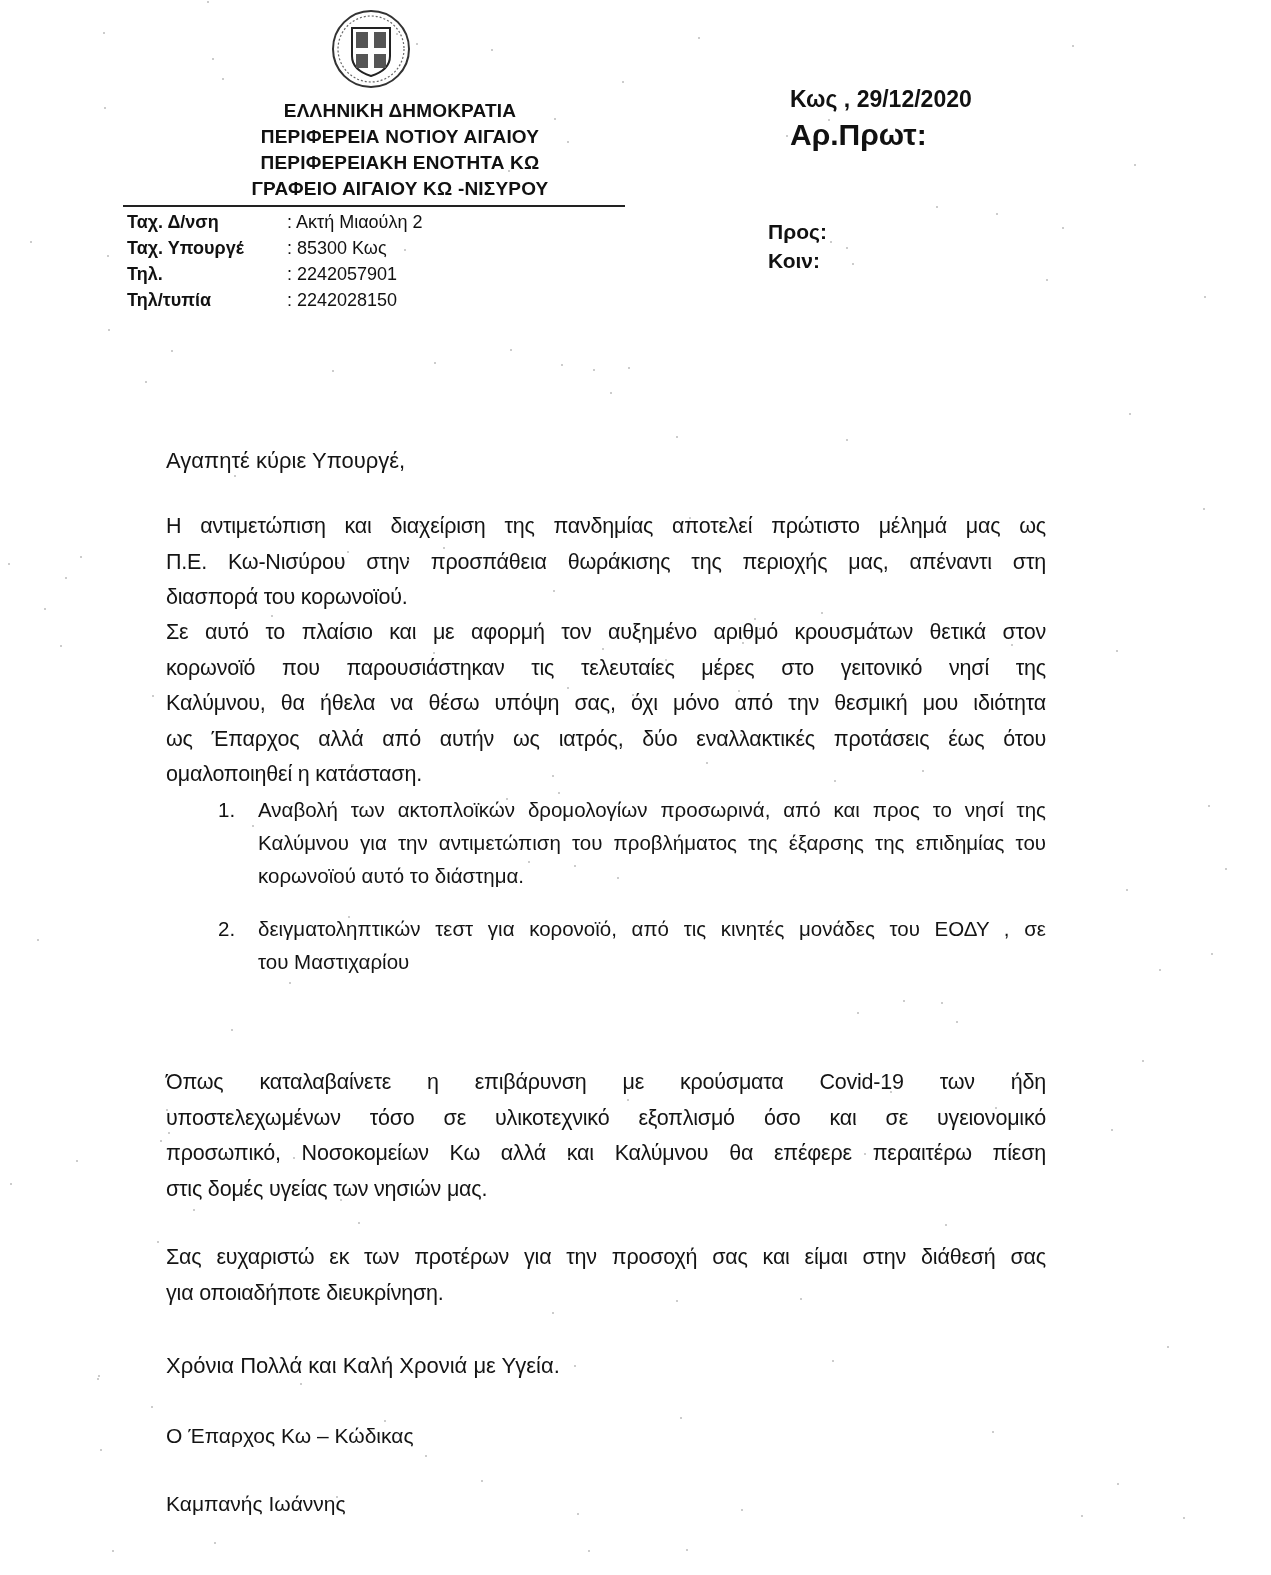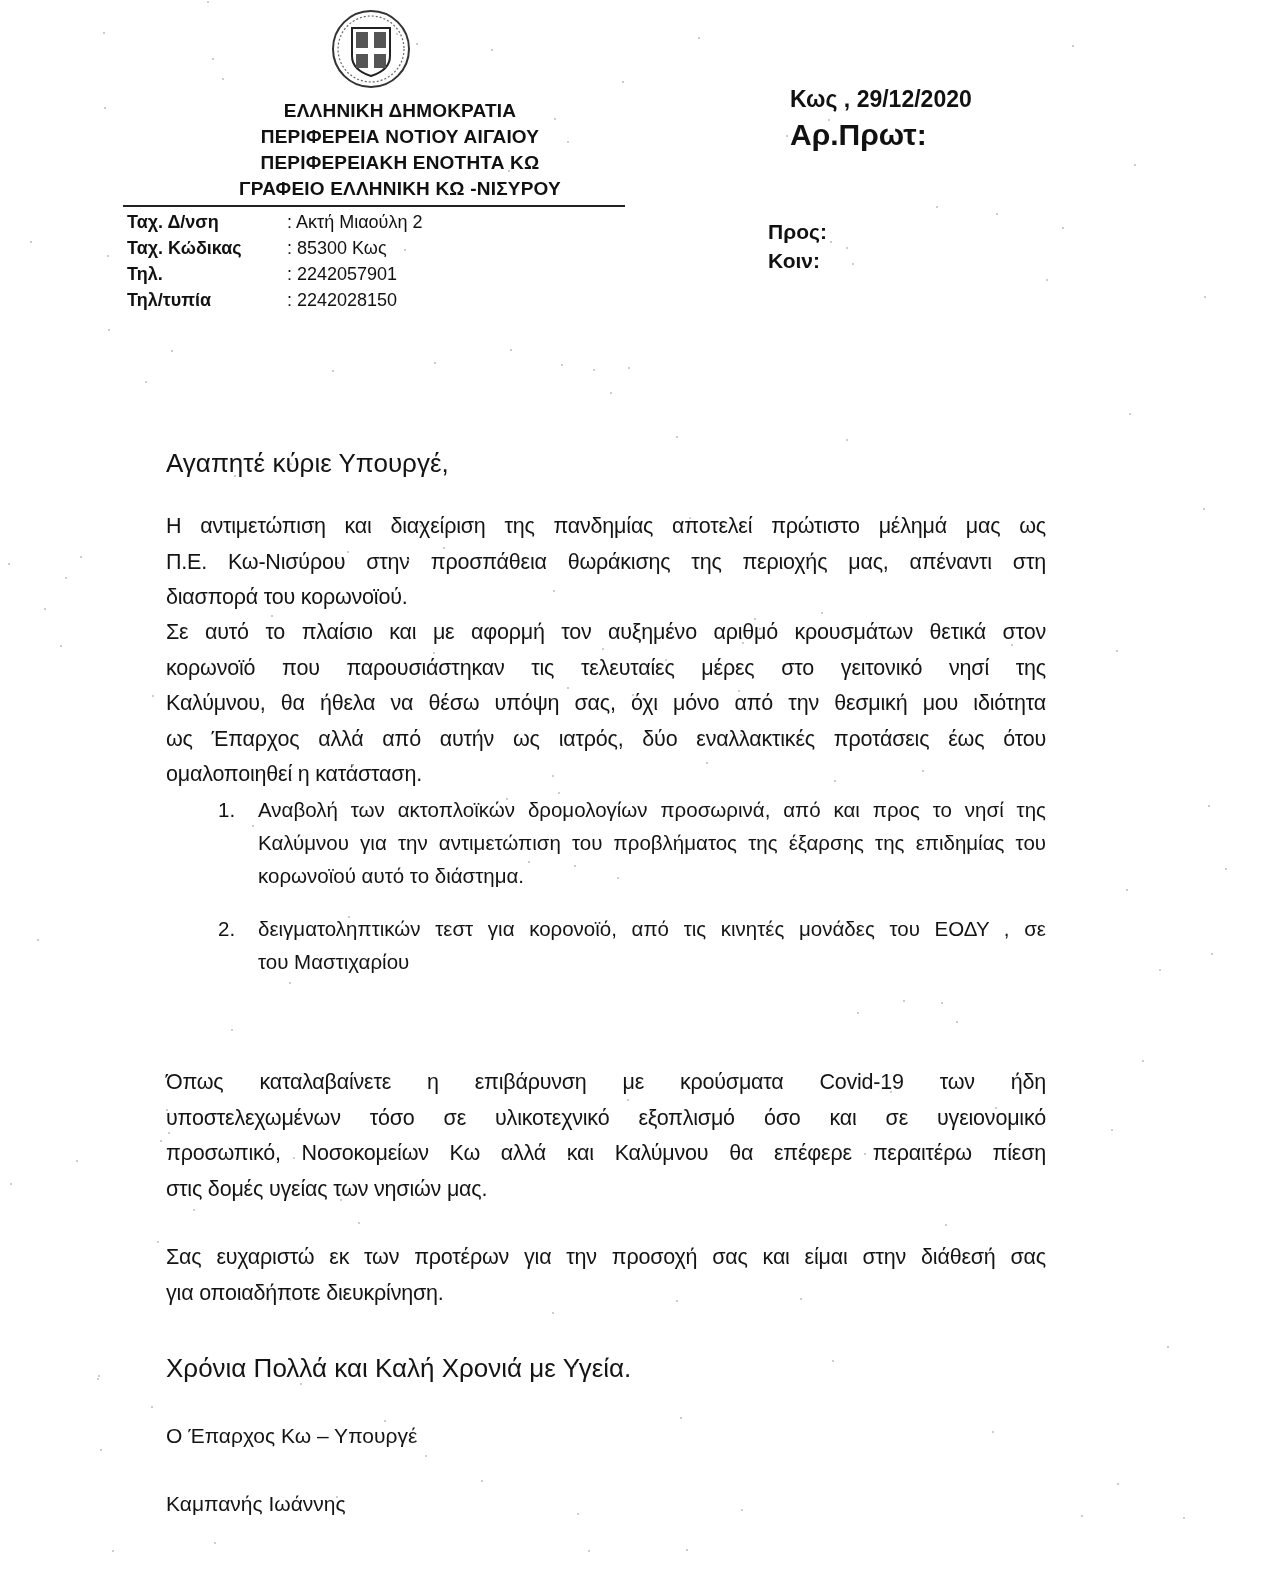--- a/index.html
+++ b/index.html
@@ -37,21 +37,21 @@
   .para .ln { display: block; text-align: justify; text-align-last: justify; }
   .para .ln.last { text-align-last: left; }
 
   .li-num { position: absolute; left: 218px; font-size: 20.5px; }
   .li-text {
     position: absolute; left: 258px; width: 788px; font-size: 20.5px; line-height: 33px; color: #141414;
   }
   .li-text .ln { display: block; text-align: justify; text-align-last: justify; }
   .li-text .ln.last { text-align-last: left; }
 
-  .single { position: absolute; left: 166px; font-size: 26px; color: #141414; }
+  .single { position: absolute; left: 166px; font-size: 22px; color: #141414; }
   .sig { position: absolute; left: 166px; font-size: 21px; color: #141414; }
 
   
   .dot { position: absolute; width: 2px; height: 2px; background: #bbb; border-radius: 1px; }
 </style>
 </head>
 <body>
 
 <svg id="emblem" class="abs" viewBox="0 0 82 82">
   <circle cx="41" cy="41" r="38" fill="none" stroke="#333" stroke-width="2"></circle>
@@ -59,26 +59,26 @@
   <path d="M22 20 H60 V48 Q60 62 41 68 Q22 62 22 48 Z" fill="#fff" stroke="#222" stroke-width="2"></path>
   <rect x="26" y="24" width="12" height="16" fill="#555"></rect>
   <rect x="44" y="24" width="12" height="16" fill="#555"></rect>
   <rect x="26" y="46" width="12" height="14" fill="#555"></rect>
   <rect x="44" y="46" width="12" height="14" fill="#555"></rect>
 </svg>
 
 <div class="hdr-line" style="top:100px;">ΕΛΛΗΝΙΚΗ ΔΗΜΟΚΡΑΤΙΑ</div>
 <div class="hdr-line" style="top:126px;">ΠΕΡΙΦΕΡΕΙΑ ΝΟΤΙΟΥ ΑΙΓΑΙΟΥ</div>
 <div class="hdr-line" style="top:152px;">ΠΕΡΙΦΕΡΕΙΑΚΗ ΕΝΟΤΗΤΑ ΚΩ</div>
-<div class="hdr-line" style="top:178px;">ΓΡΑΦΕΙΟ ΕΛΛΗΝΙΚΗ ΚΩ -ΝΙΣΥΡΟΥ</div>
+<div class="hdr-line" style="top:178px;">ΓΡΑΦΕΙΟ ΑΙΓΑΙΟΥ ΚΩ -ΝΙΣΥΡΟΥ</div>
 <div class="hdr-rule"></div>
 
 <div class="addr-label" style="top:212px;">Ταχ. Δ/νση</div>
 <div class="addr-value" style="top:212px;">:  Ακτή Μιαούλη 2</div>
-<div class="addr-label" style="top:238px;">Ταχ. Κώδικας</div>
+<div class="addr-label" style="top:238px;">Ταχ. Υπουργέ</div>
 <div class="addr-value" style="top:238px;">:  85300 Κως</div>
 <div class="addr-label" style="top:264px;">Τηλ.</div>
 <div class="addr-value" style="top:264px;">: 2242057901</div>
 <div class="addr-label" style="top:290px;">Τηλ/τυπία</div>
 <div class="addr-value" style="top:290px;">: 2242028150</div>
 
 <div class="right-b" style="left:790px; top:86px; font-size:23px;">Κως ,  29/12/2020</div>
 <div class="right-b" style="left:790px; top:118px; font-size:30px;">Αρ.Πρωτ:</div>
 <div class="right-b" style="left:768px; top:220px; font-size:21px;">Προς:</div>
 <div class="right-b" style="left:768px; top:249px; font-size:21px;">Κοιν:</div>
@@ -119,21 +119,21 @@
   <span class="ln last">στις δομές υγείας των νησιών μας.</span>
 </div>
 
 <div class="para" style="top:1240px;">
   <span class="ln">Σας ευχαριστώ εκ των προτέρων για την προσοχή σας και είμαι στην διάθεσή σας</span>
   <span class="ln last">για οποιαδήποτε διευκρίνηση.</span>
 </div>
 
 <div class="single" style="top:1353px;">Χρόνια Πολλά και Καλή Χρονιά με Υγεία.</div>
 
-<div class="sig" style="top:1424px;">Ο Έπαρχος Κω – Υπουργέ</div>
+<div class="sig" style="top:1424px;">Ο Έπαρχος Κω – Κώδικας</div>
 <div class="sig" style="top:1492px;">Καμπανής Ιωάννης</div>
 
 <div id="speckles">
     <div class="dot" style="left: 617px; top: 877px;"></div>
     <div class="dot" style="left: 145px; top: 381px;"></div>
     <div class="dot" style="left: 558px; top: 792px;"></div>
     <div class="dot" style="left: 98px; top: 1375px;"></div>
     <div class="dot" style="left: 742px; top: 642px;"></div>
     <div class="dot" style="left: 358px; top: 1222px;"></div>
     <div class="dot" style="left: 828px; top: 119px;"></div>

